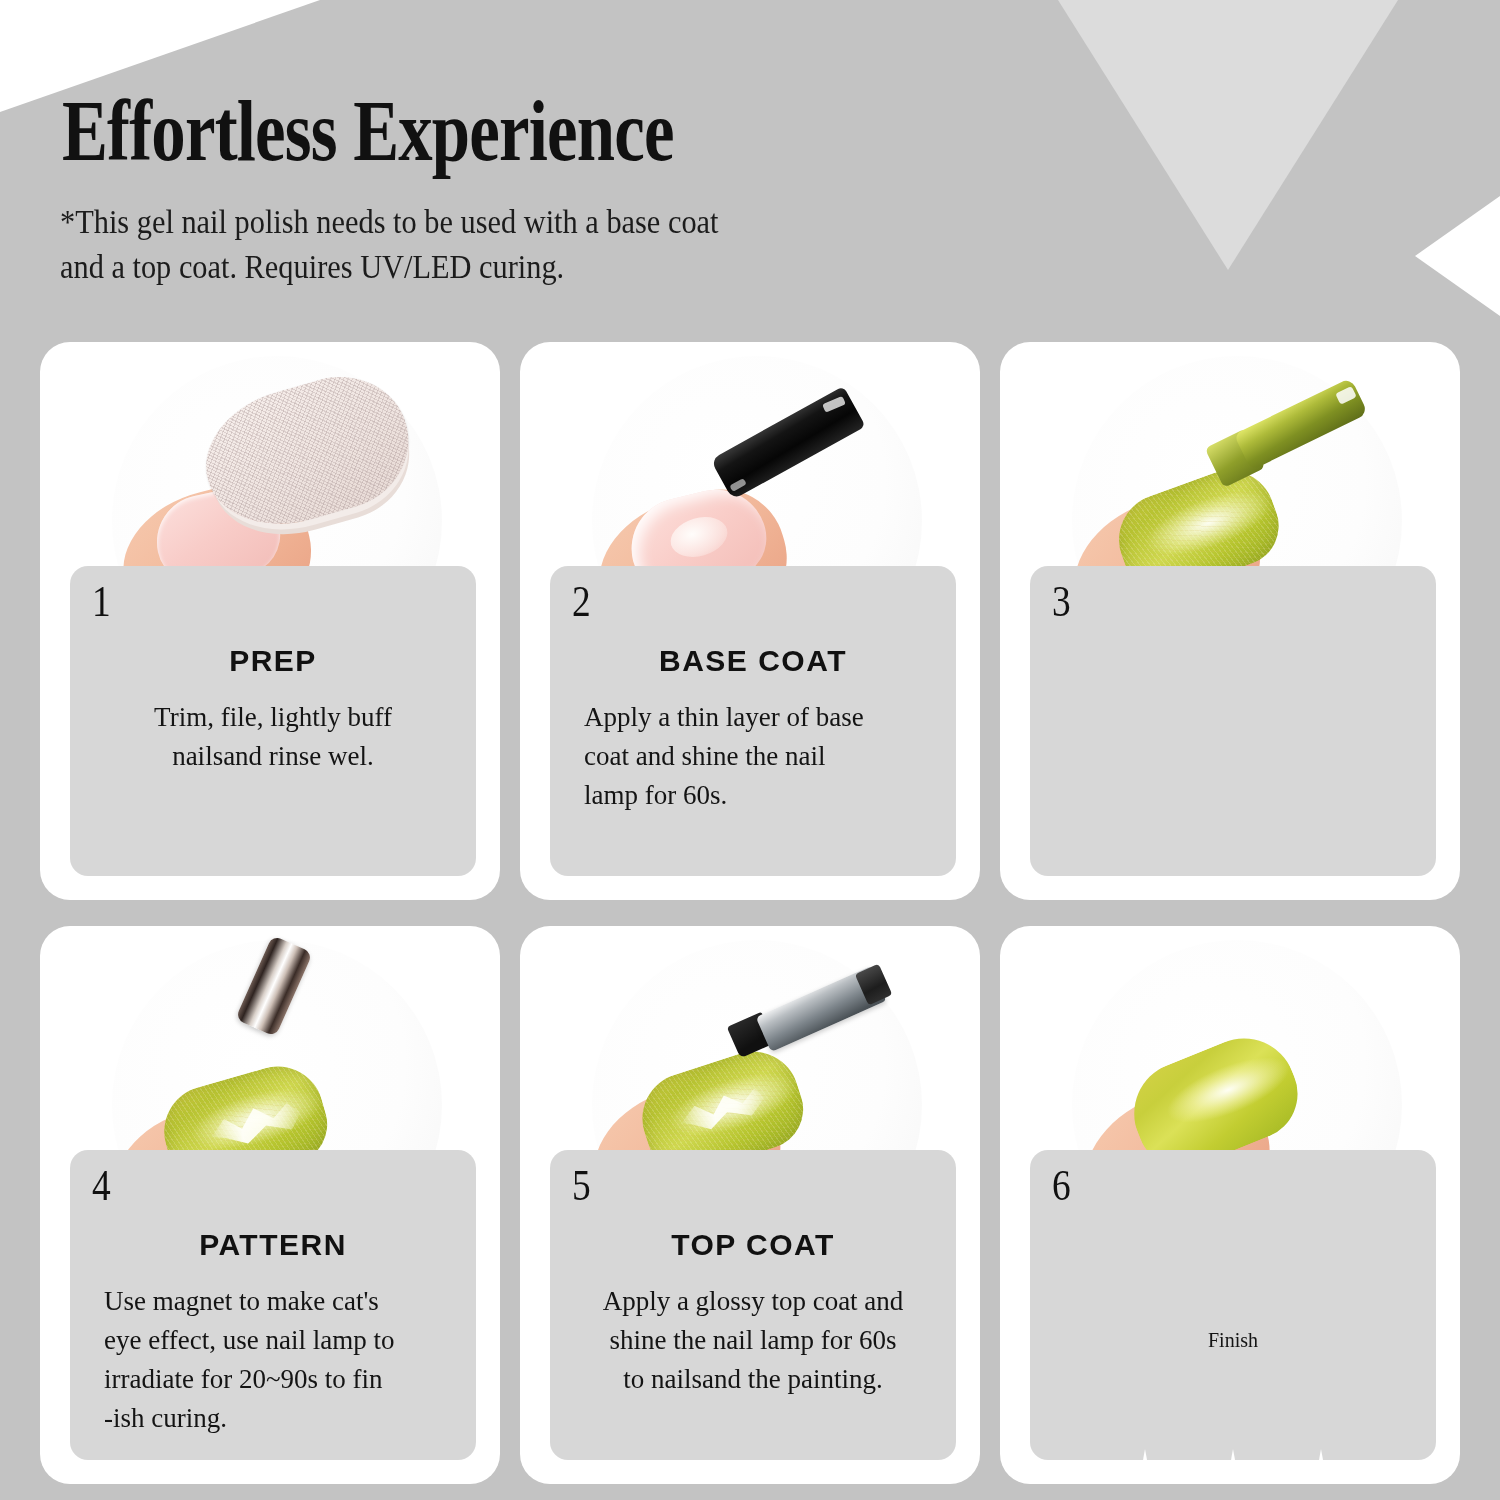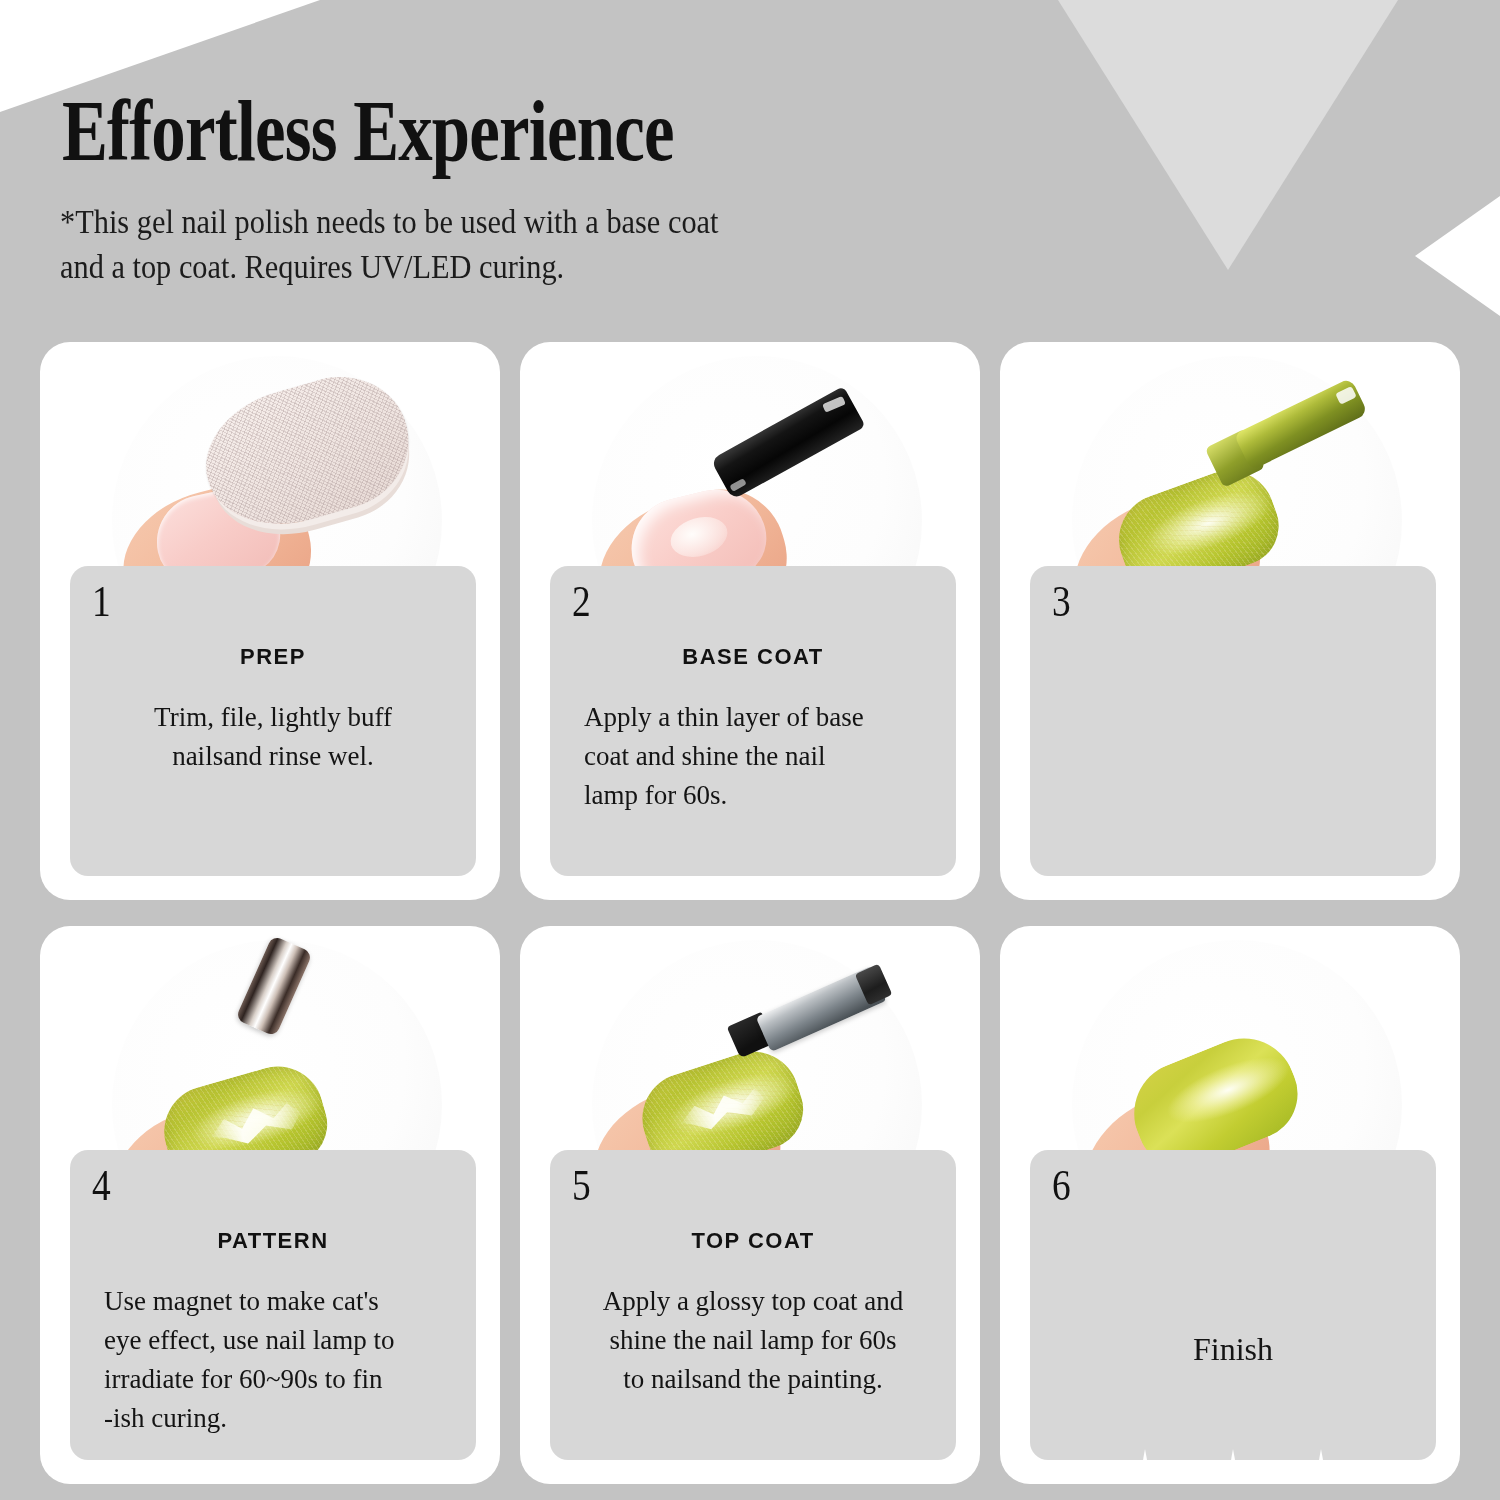--- a/index.html
+++ b/index.html
@@ -101,35 +101,35 @@
     font-size:44px; line-height:1;
     color:#111;
     transform:scaleX(0.85);
     transform-origin:left top;
   }
   .step-heading {
     position:absolute; left:0; right:0; top:78px;
     text-align:center;
     font-family:"Liberation Sans", sans-serif;
     font-weight:bold;
-    font-size:22px;
+    font-size:30px;
     letter-spacing:1.5px;
     color:#111;
   }
   .step-body {
     position:absolute; left:34px; right:16px; top:132px;
     font-family:"Liberation Serif", serif;
     font-weight:normal;
     font-size:27px;
     line-height:1.44;
     color:#141414;
     white-space:pre-line;
   }
   .step-body.center { text-align:center; left:16px; }
-  .step-body.finish-only { top:176px; text-align:center; left:16px; font-size:32px; }
+  .step-body.finish-only { top:176px; text-align:center; left:16px; font-size:20px; }
 
   
   .finger {
     position:absolute;
     width:190px; height:138px;
     border-radius:96px 64px 78px 96px / 70px 64px 70px 70px;
     background:linear-gradient(150deg,#f6c9ae 0%,#f3bda0 38%,#eeae90 70%,#e8a184 100%);
   }
   .nail-plate {
     position:absolute;
@@ -401,21 +401,21 @@
       <div class="finger c4-finger"></div>
       <div class="nail-plate green-nail c4-nail"></div>
       <div class="c4-streak"></div>
       <div class="magnet c4-magnet-bottom"></div>
     </div>
     <div class="info">
       <div class="step-num">4</div>
       <div class="step-heading">PATTERN</div>
       <div class="step-body">Use magnet to make cat's
 eye effect, use nail lamp to
-irradiate for 60~90s to fin
+irradiate for 20~90s to fin
 -ish curing.</div>
     </div>
   </div>
 
   <div class="card">
     <div class="photo-stage">
       <div class="photo-halo"></div>
       <div class="finger c5-finger"></div>
       <div class="nail-plate green-nail c5-nail"></div>
       <div class="c5-streak"></div>

